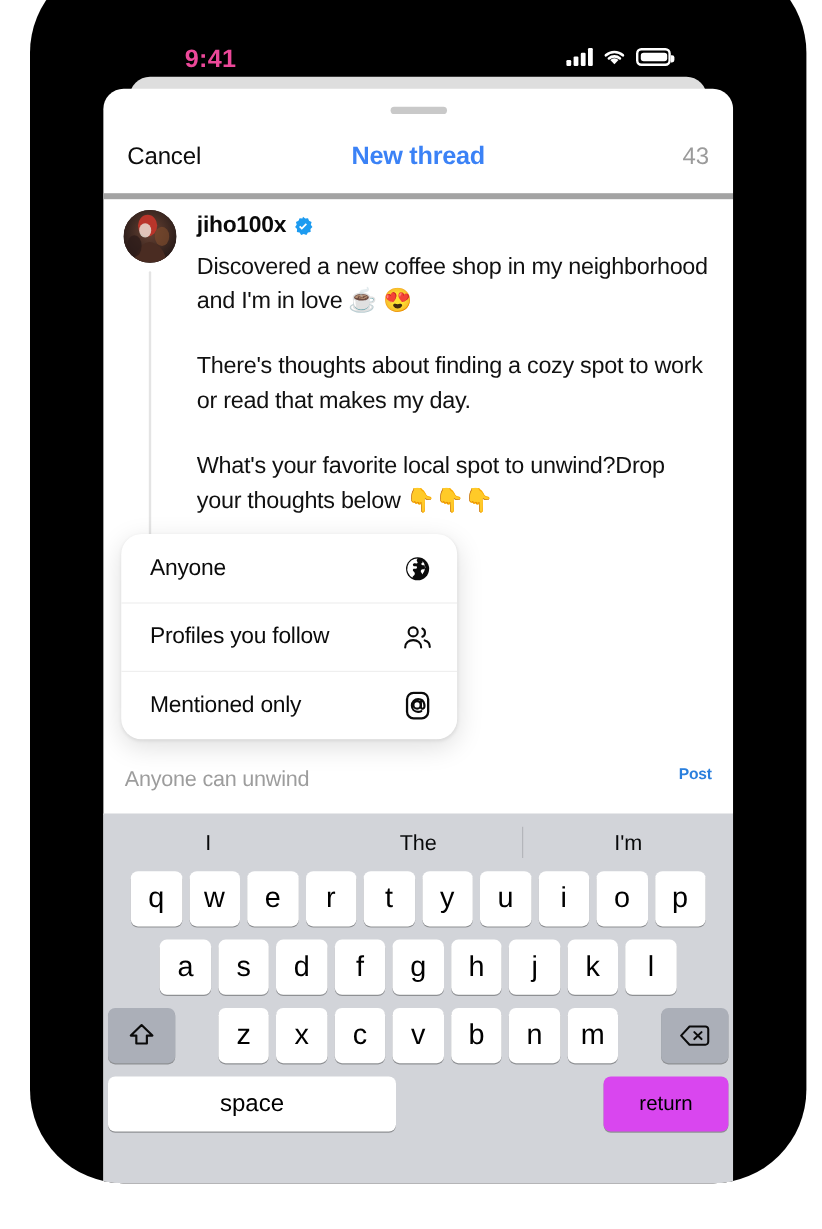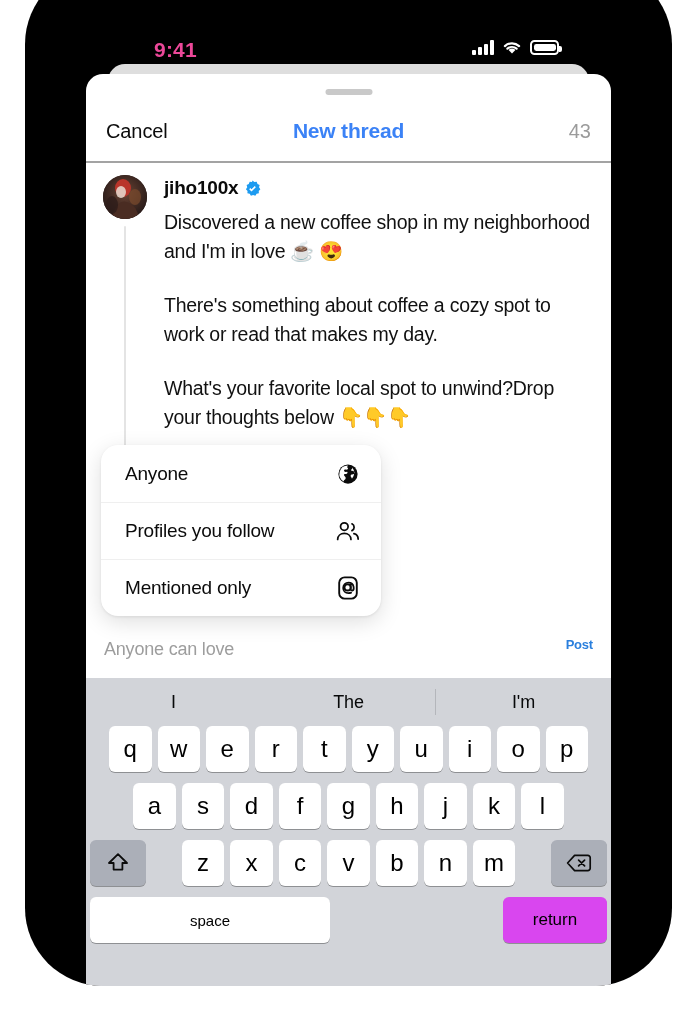--- a/index.html
+++ b/index.html
@@ -144,21 +144,21 @@
     border-radius: 3px;
   }
 
   
   .nav-bar {
     position: absolute;
     left: 0;
     top: 30px;
     width: 525px;
     height: 57px;
-    border-bottom: 2px solid #a3a3a3;
+    border-bottom: 5px solid #a3a3a3;
   }
   .nav-cancel {
     position: absolute;
     left: 20px;
     top: 16px;
     font-size: 20px;
     color: #0c0c0c;
     letter-spacing: -0.1px;
   }
   .nav-title {
@@ -357,21 +357,21 @@
   .key.wide-fn {
     width: 56px;
     background: #abafb8;
     box-shadow: 0 1px 0 rgba(0,0,0,0.32);
   }
   .key-row.row2 { padding-left: 26px; padding-right: 26px; }
   .key-row.row3 { justify-content: space-between; padding: 0 4px; }
   .row3-letters { display: flex; gap: 6px; }
   .key-row.row4 { justify-content: space-between; padding: 0 4px; }
   .key.abc-key { width: 90px; font-size: 17px; }
-  .key.space-key { width: 240px; font-size: 15px; }
+  .key.space-key { width: 240px; font-size: 20px; }
   .key.return-key { width: 104px; font-size: 17px; background: #d946ef; }
   .key.space-key { background: #ffffff; }
   .key.abc-key { background: #abafb8; }
 </style>
 </head>
 <body>
 
 <div id="stage">
   <div class="device-frame">
     <div class="device-screen">
@@ -429,21 +429,21 @@
 
           <div class="post-body">
             <div class="user-row">
               <span class="username">jiho100x</span>
               <svg class="verified-badge" viewBox="0 0 24 24">
                 <path fill="#1d9bf0" d="M12 .8l2.6 2.1 3.3-.4 1.2 3.1 3 1.5-.9 3.2 1.9 2.7-2.3 2.4.2 3.3-3.2.8-1.8 2.8-3.1-1.1-3.1 1.1-1.8-2.8-3.2-.8.2-3.3L2.7 13l1.9-2.7-.9-3.2 3-1.5L8 2.5l3.3.4z"></path>
                 <path fill="#ffffff" d="M10.6 16.2l-3.3-3.3 1.5-1.5 1.8 1.8 4.6-4.6 1.5 1.5z"></path>
               </svg>
             </div>
             <div class="post-paragraph">Discovered a new coffee shop in my neighborhood and I'm in love ☕ 😍</div>
-            <div class="post-paragraph">There's something about coffee a cozy spot to work or read that makes my day.</div>
+            <div class="post-paragraph">There's thoughts about finding a cozy spot to work or read that makes my day.</div>
             <div class="post-paragraph">What's your favorite local spot to unwind?Drop your thoughts below 👇👇👇</div>
           </div>
         </div>
 
         <div class="audience-menu">
           <div class="menu-item">
             <span class="menu-label">Anyone</span>
             <span class="menu-icon">
               <svg width="22" height="22" viewBox="0 0 24 24">
                 <circle cx="12" cy="12" r="10.5" fill="#0b0b0b"></circle>
@@ -469,21 +469,21 @@
               <svg width="22" height="24" viewBox="0 0 22 24">
                 <rect x="2.2" y="1.4" width="17.6" height="21.2" rx="5.4" fill="none" stroke="#0b0b0b" stroke-width="1.9"></rect>
                 <circle cx="10.6" cy="11.4" r="3.1" fill="none" stroke="#0b0b0b" stroke-width="1.8"></circle>
                 <path d="M13.7 8.6v4.3c0 1.4 1 2 1.9 1.6 1-.5 1.3-2 1-3.6-.4-2.4-2.4-4.3-5.1-4.3-3 0-5.3 2.3-5.3 5.3s2.1 5.3 5.2 5.3c1.1 0 2-.2 2.7-.6" fill="none" stroke="#0b0b0b" stroke-width="1.8" stroke-linecap="round"></path>
               </svg>
             </span>
           </div>
         </div>
 
         <div class="reply-row">
-          <div class="reply-text">Anyone can love</div>
+          <div class="reply-text">Anyone can unwind</div>
           <div class="post-button">Post</div>
         </div>
 
         <div class="keyboard">
           <div class="suggestion-bar">
             <div class="suggestion">I</div>
             <div class="suggestion divider-right">The</div>
             <div class="suggestion">I'm</div>
           </div>
 

